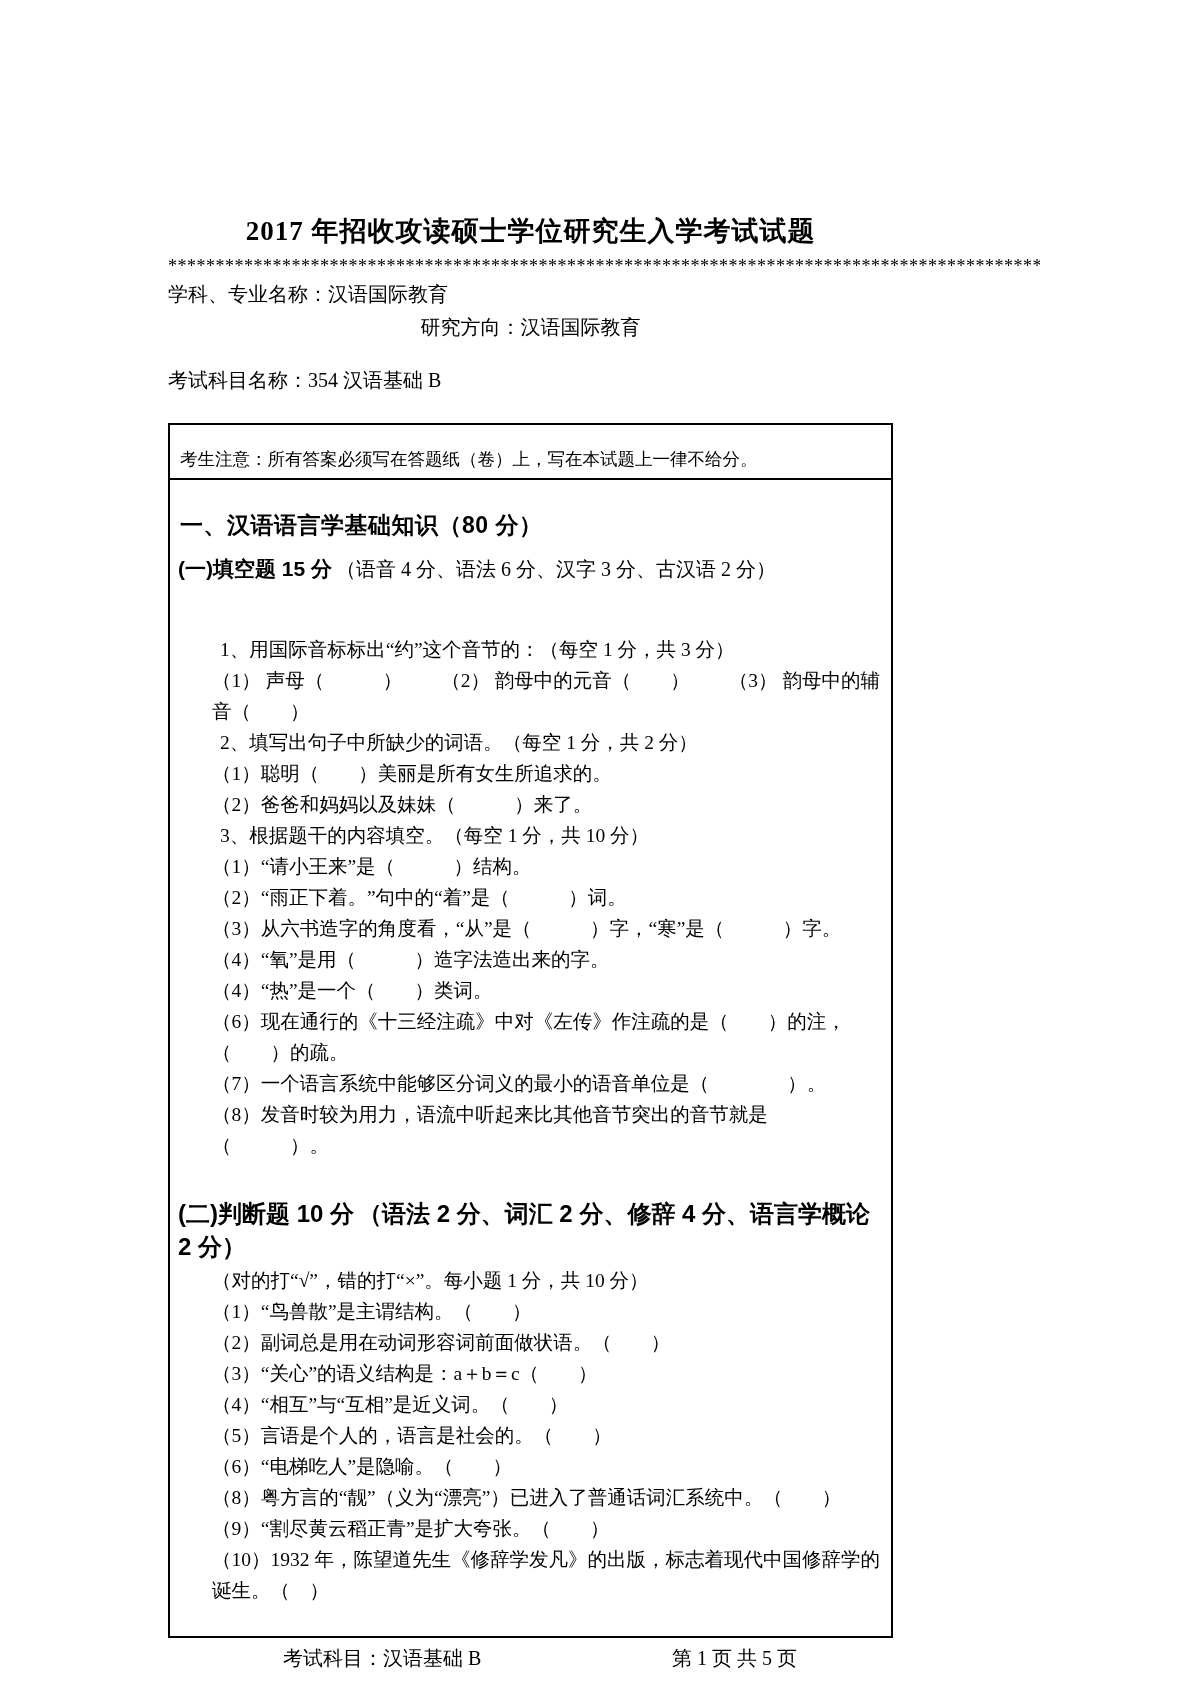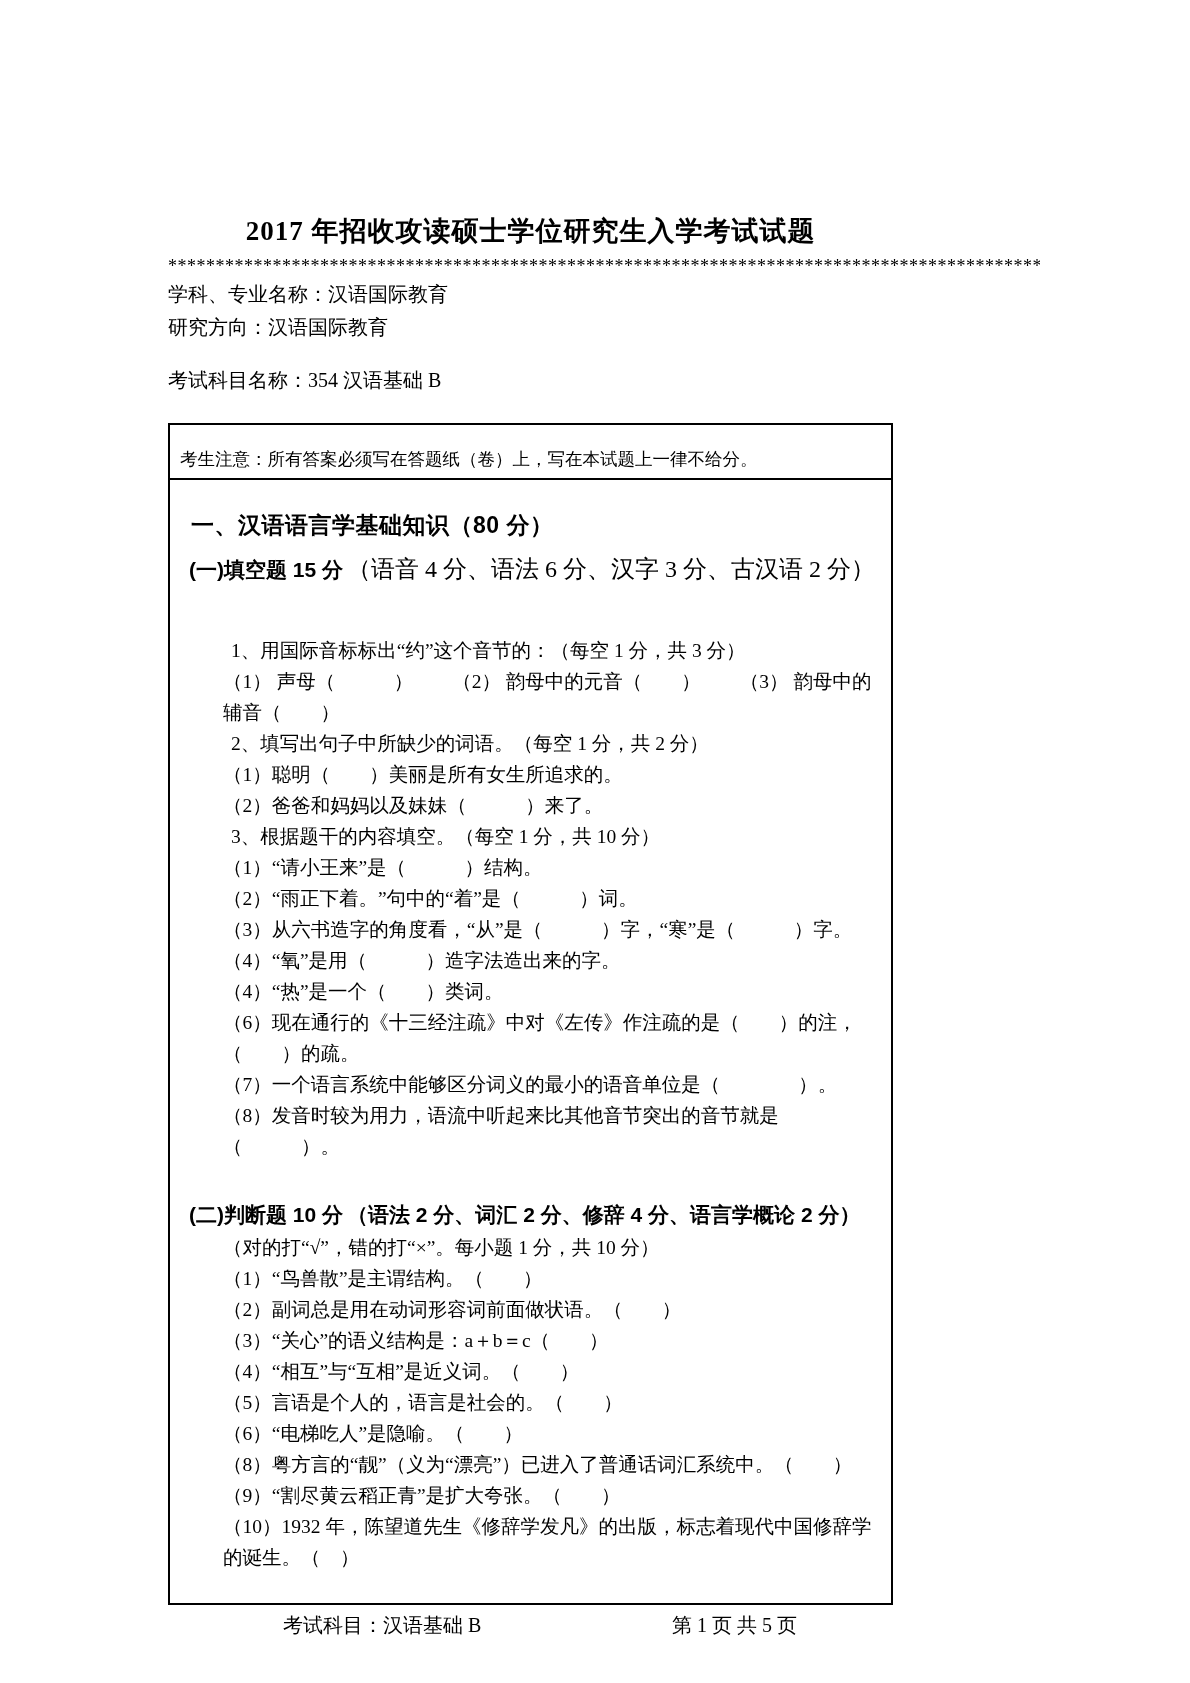--- a/index.html
+++ b/index.html
@@ -5,31 +5,31 @@
   html,body{margin:0;padding:0;}
   body{
     width:1190px;height:1683px;background:#ffffff;color:#000;
     font-family:"Liberation Serif","DejaVu Serif",serif;
     position:relative;overflow:hidden;
   }
   .sheet{position:absolute;left:168px;top:0;width:725px;}
   .title{margin-top:212px;text-align:center;font-size:27px;font-weight:700;letter-spacing:1px;line-height:38px;}
   .stars{margin-top:6px;font-size:18px;line-height:20px;white-space:nowrap;overflow:hidden;width:872px;letter-spacing:.5px;}
   .meta{font-size:20px;line-height:33px;margin-top:2px;}
-  .meta2{font-size:20px;line-height:33px;}
+  .meta2{font-size:20px;line-height:33px;text-align:center;}
   .course{margin-top:20px;font-size:20px;line-height:33px;}
   .box{margin-top:26px;border:2px solid #000;}
   .box-notice{border-bottom:2px solid #000;padding:22px 10px 6px 10px;font-size:17.5px;line-height:25px;}
-  .box-body{padding:0 8px 30px 19px;box-sizing:border-box;}
+  .box-body{padding:0 8px 30px 8px;box-sizing:border-box;}
   .h1{margin:32px 0 0 2px;font-family:"Liberation Sans","DejaVu Sans",sans-serif;font-weight:700;font-size:23px;line-height:26px;letter-spacing:.5px;}
   .h2{margin:16px 0 0 0;line-height:30px;}
   .h2 .hb{font-family:"Liberation Sans","DejaVu Sans",sans-serif;font-weight:700;font-size:21px;}
-  .h2 .hn{font-size:24px;}
+  .h2 .hn{font-size:20px;}
   .h2b{margin:38px 0 0 0;line-height:30px;}
-  .h2b .hb,.h2b .hn{font-family:"Liberation Sans","DejaVu Sans",sans-serif;font-weight:700;font-size:21px;}
+  .h2b .hb,.h2b .hn{font-family:"Liberation Sans","DejaVu Sans",sans-serif;font-weight:700;font-size:24px;}
   .qlist{margin-top:48px;}
   .q{font-size:19.5px;line-height:31px;}
   .qn{margin-left:42px;}
   .qs{margin-left:34px;}
   .footer{margin-top:6px;position:relative;font-size:20px;line-height:28px;height:28px;}
   .f-left{position:absolute;left:115px;}
   .f-right{position:absolute;left:504px;}
 </style>
 </head>
 <body>

